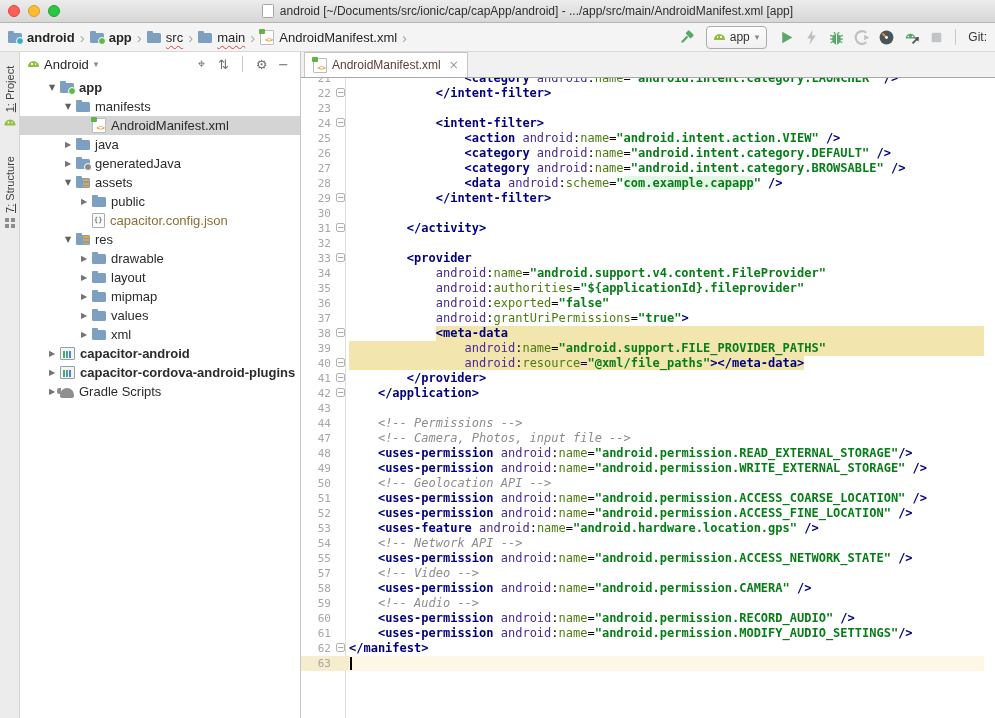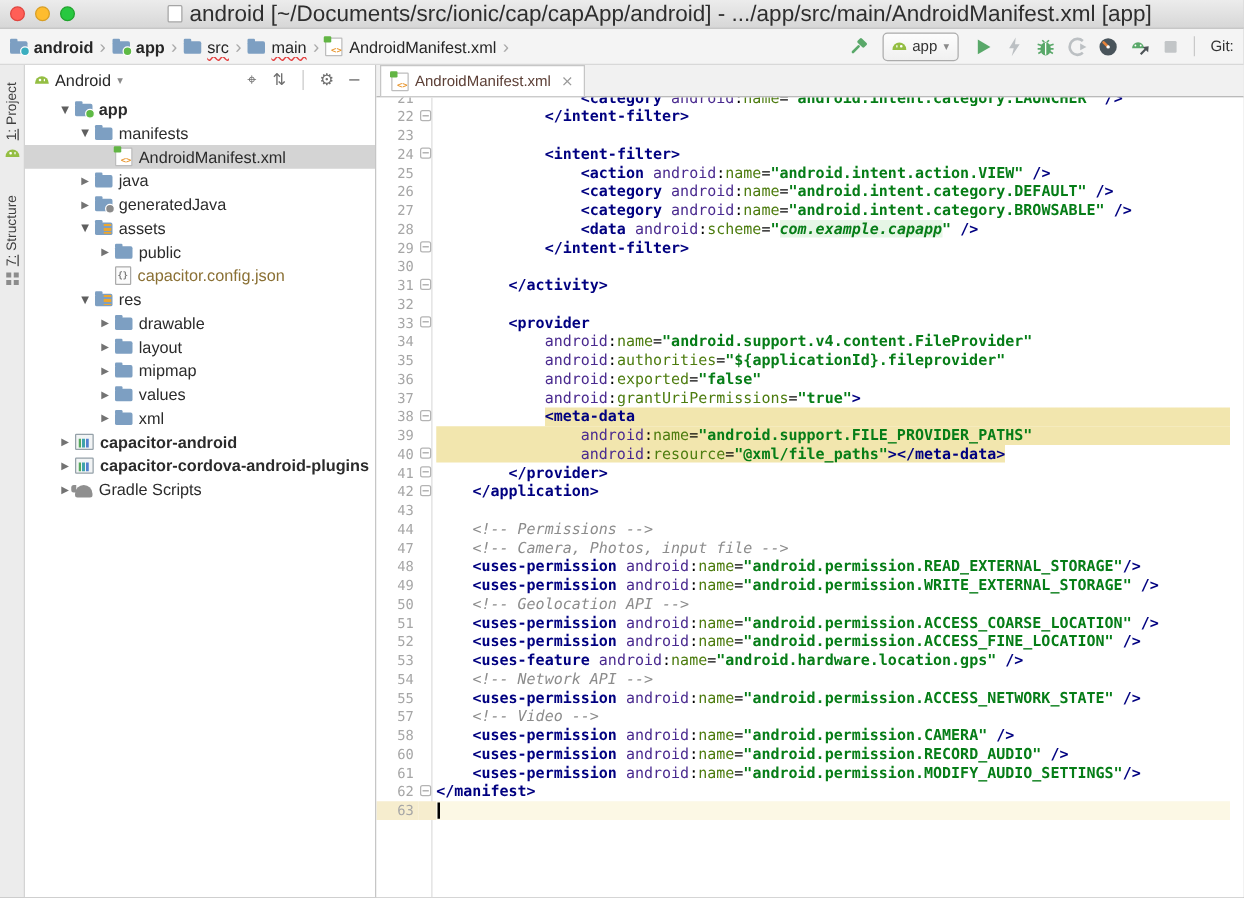--- a/index.html
+++ b/index.html
@@ -1,20 +1,20 @@
 <!DOCTYPE html>
 <html><head>
 <meta charset="utf-8">
 <style>
   html,body{margin:0;padding:0;background:#9e9e9e;font-family:"Liberation Sans",sans-serif;}
   #win{position:relative;width:995px;height:718px;background:#fff;overflow:hidden;}
 
   
   .titlebar{position:absolute;left:0;top:0;right:0;height:22px;background:linear-gradient(#ECECEC,#D7D7D7);border-bottom:1px solid #B5B5B5;z-index:7;}
-  .wtitle{position:absolute;left:70px;right:10px;top:0;height:22px;display:flex;align-items:center;justify-content:center;gap:6px;font-size:18px;color:#2E2E2E;white-space:nowrap;overflow:hidden;}
+  .wtitle{position:absolute;left:70px;right:10px;top:0;height:22px;display:flex;align-items:center;justify-content:center;gap:6px;font-size:12px;color:#2E2E2E;white-space:nowrap;overflow:hidden;}
   .docicon{width:10px;height:12px;background:#FFF;border:1px solid #A5A5A5;border-radius:1.5px;flex:none;}
   .tl{position:absolute;top:5px;width:12px;height:12px;border-radius:50%;box-sizing:border-box;}
   .tl.red{left:8px;background:#FF5F57;border:1px solid #E0443E;}
   .tl.yel{left:28px;background:#FEBC2E;border:1px solid #D89E24;}
   .tl.grn{left:48px;background:#28C840;border:1px solid #1FA32C;}
 
   
   .navbar{position:absolute;top:23px;left:0;right:0;height:28px;background:#F4F4F4;border-bottom:1px solid #D8D8D8;display:flex;align-items:center;justify-content:space-between;padding:0 6px 0 8px;box-sizing:content-box;z-index:6;}
   .crumbs{display:flex;align-items:center;gap:2px;}
   .crumb{display:flex;align-items:center;gap:5px;font-size:13px;color:#262626;}
@@ -89,21 +89,21 @@
   .ln pre{margin:0;flex:1;font:12px/15px "DejaVu Sans Mono",monospace;white-space:pre;position:relative;}
   .tag{color:#000080;font-weight:bold;}
   .str{color:#067D17;font-weight:bold;}
   .ns{color:#4A2A8F;}
   .attr{color:#4d7c0f;}
   .cmt{color:#8C8C8C;font-style:italic;}
   .sel-full pre{background:#F2E6AE;}
   .sel-part pre{background:linear-gradient(#F2E6AE,#F2E6AE) no-repeat 87px 0;background-size:calc(100% - 87px) 100%;}
   .selin{background:#F2E6AE;}
   .occ{background:#F2E6AE;}
-  .inj{background:#E6F6E6;font-style:italic;}
+  .inj{background:#E6F6E6;}
   .cur .gnum,.cur .gfold{background:#F6EDCE;}
   .cur pre{background:#FCF8E5;}
   .caret{position:absolute;left:1px;top:1px;width:2px;height:13px;background:#000;}
 
   
   .tbtn svg{width:17px;height:17px;}
 </style>
 </head>
 <body>
 
@@ -580,20 +580,25 @@
     <span class="gfold"></span>
     <pre>    <span class="cmt">&lt;!-- Video --&gt;</span></pre>
   </div>
 
   <div class="ln">
     <span class="gnum">58</span>
     <span class="gfold"></span>
     <pre>    <span class="tag">&lt;uses-permission</span> <span class="ns">android</span>:<span class="attr">name</span>=<span class="str">"android.permission.CAMERA"</span> <span class="tag">/&gt;</span></pre>
   </div>
 
+  <div class="ln">
+    <span class="gnum">59</span>
+    <span class="gfold"></span>
+    <pre>    <span class="cmt">&lt;!-- Audio --&gt;</span></pre>
+  </div>
 
   <div class="ln">
     <span class="gnum">60</span>
     <span class="gfold"></span>
     <pre>    <span class="tag">&lt;uses-permission</span> <span class="ns">android</span>:<span class="attr">name</span>=<span class="str">"android.permission.RECORD_AUDIO"</span> <span class="tag">/&gt;</span></pre>
   </div>
 
   <div class="ln">
     <span class="gnum">61</span>
     <span class="gfold"></span>

